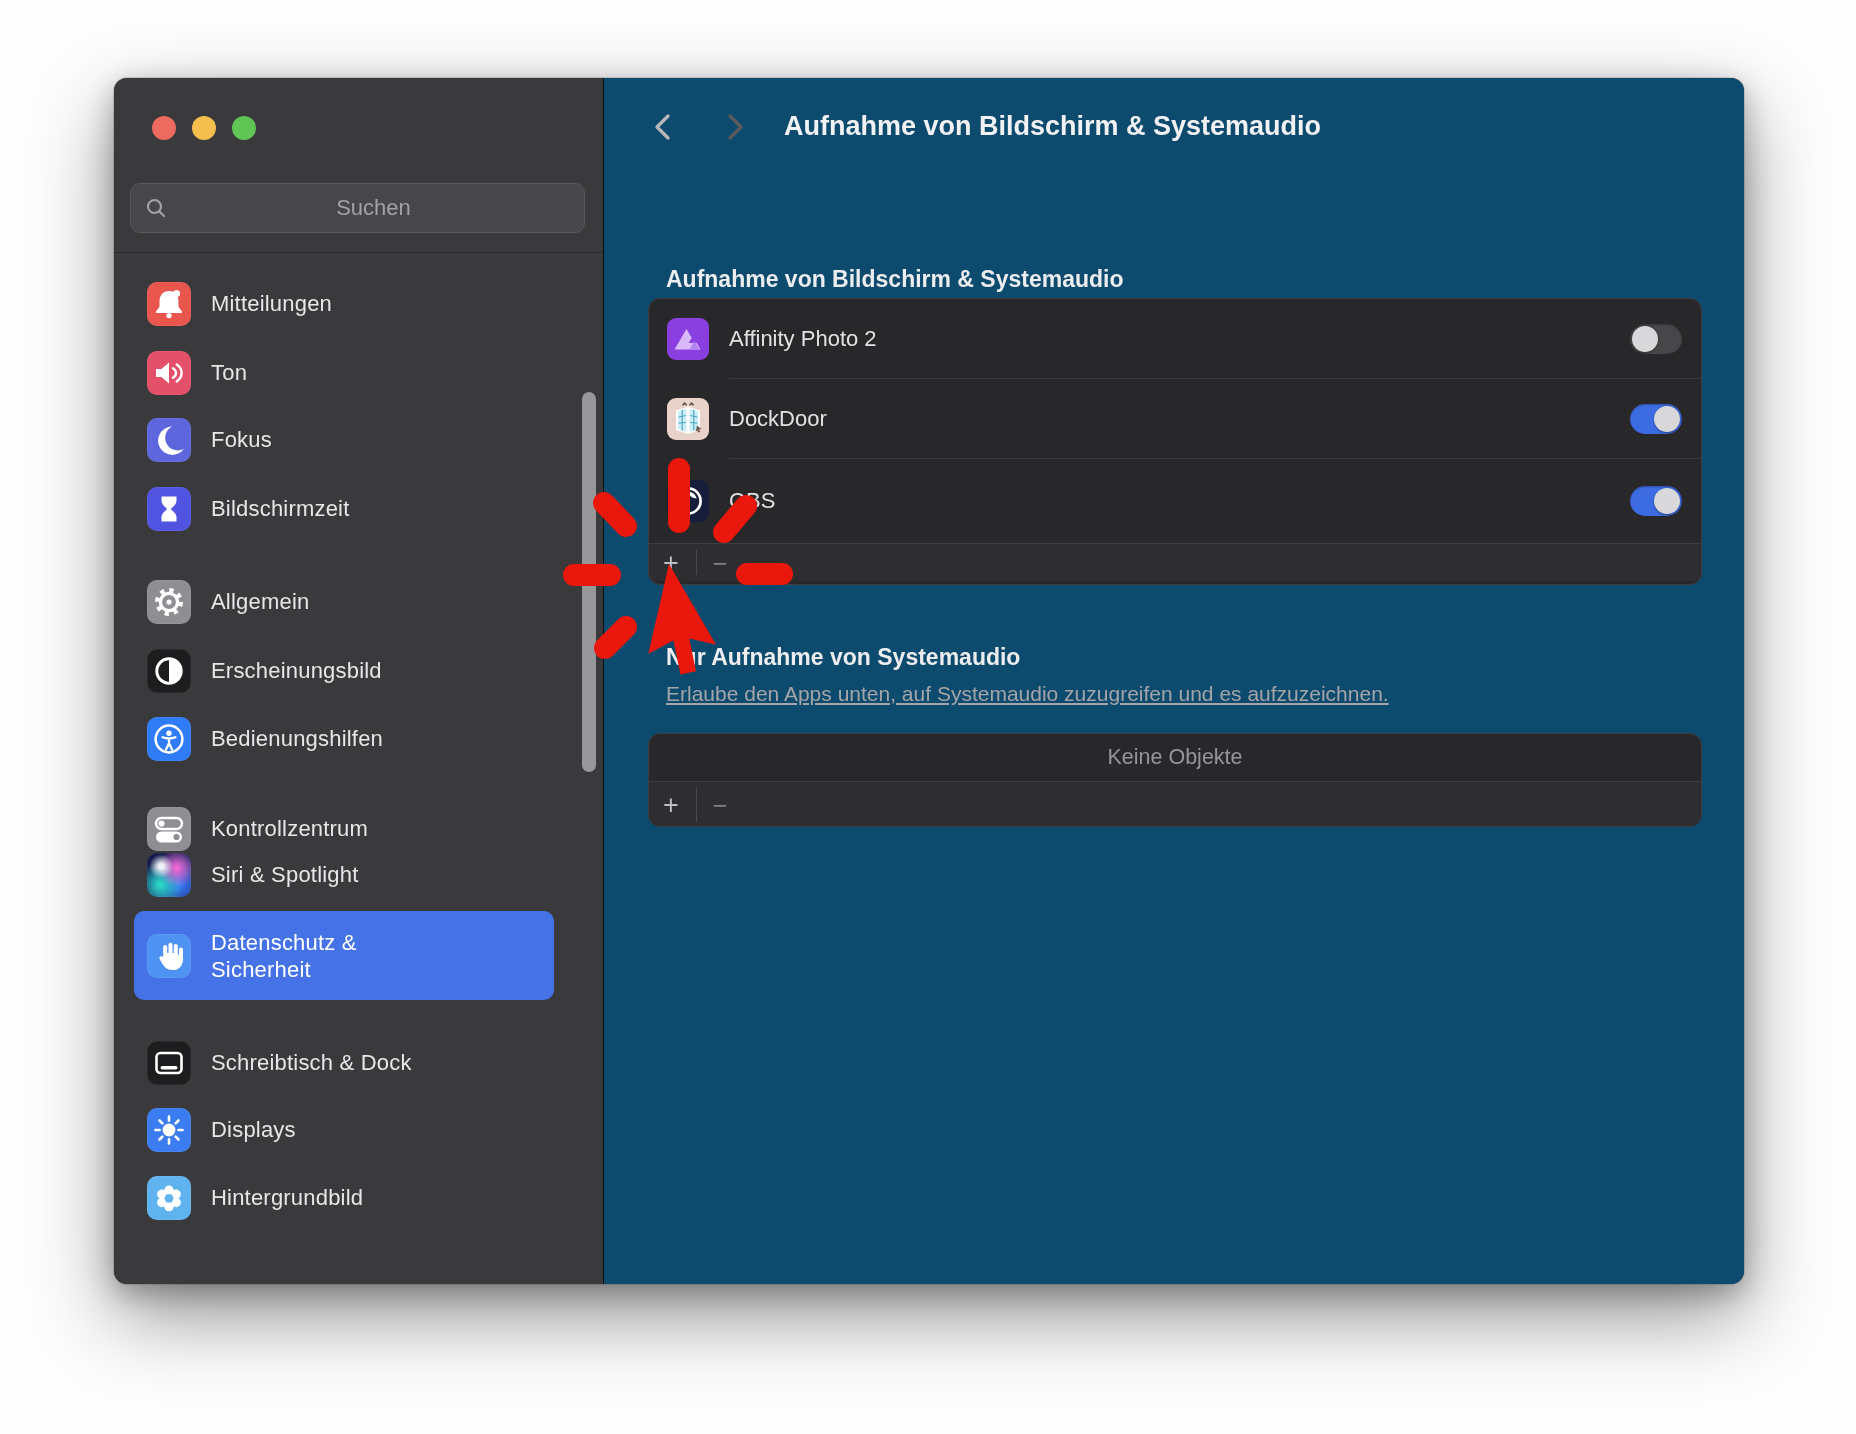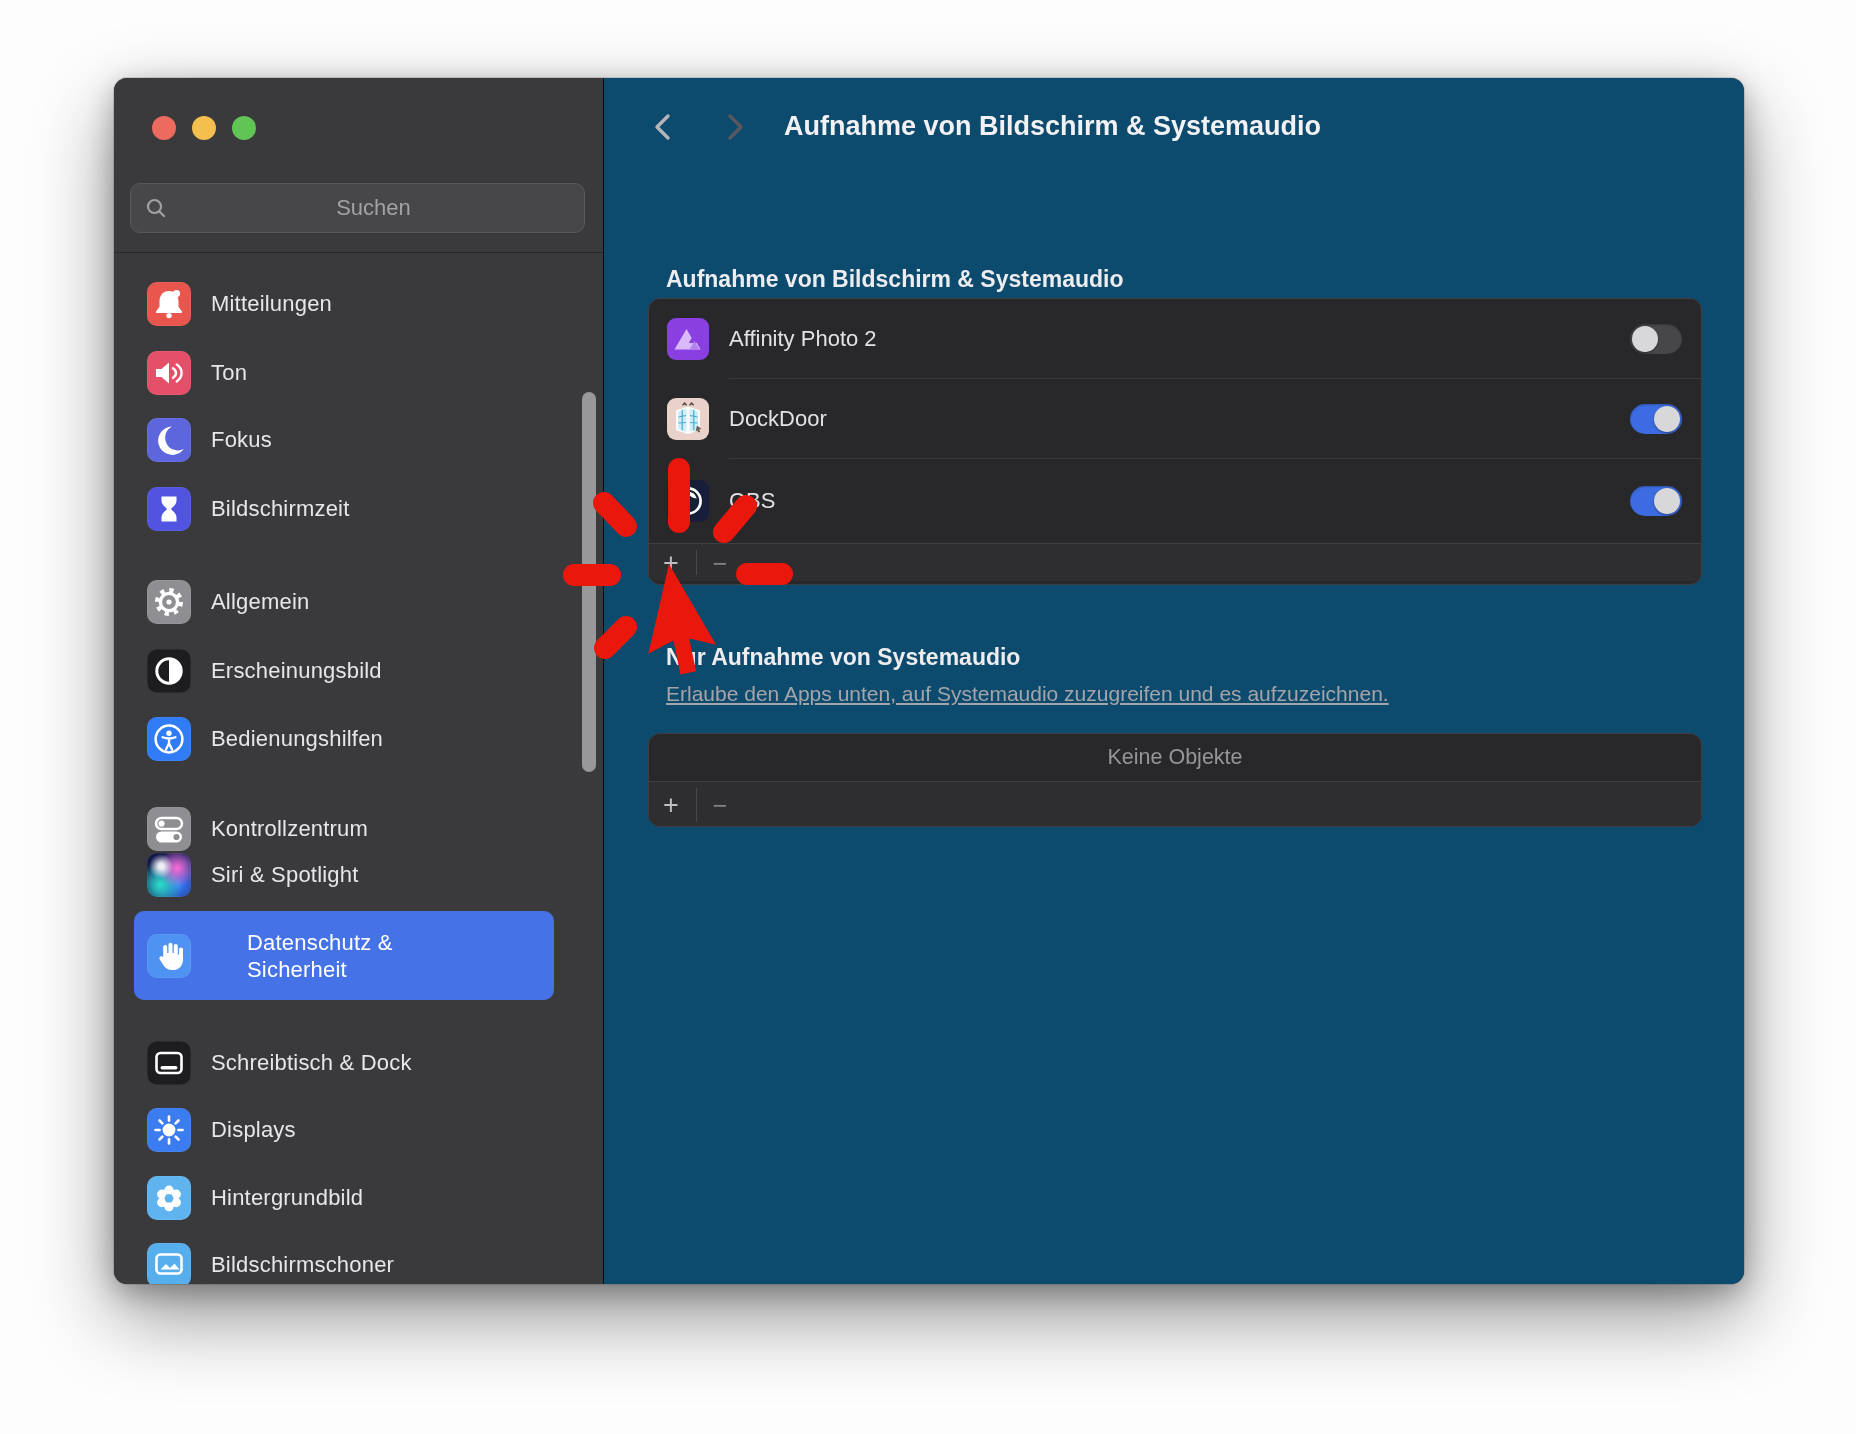--- a/index.html
+++ b/index.html
@@ -24,21 +24,21 @@
     background:#47474a; border:1px solid #59595c; border-radius:10px;
     display:flex; align-items:center; padding:0 14px; gap:10px; }
   .searchbox input { flex:1; background:transparent; border:none; outline:none;
     font-family:inherit; font-size:22px; color:#dddde0;text-align:center; }
   .searchbox input::placeholder { color:#a2a2a6; }
   .sidebar-top-divider { position:absolute; left:0; top:174px; width:100%; height:1px; background:rgba(0,0,0,.28); }
 
   .side-row { position:absolute; left:20px; width:420px; height:68px; border-radius:10px;
     display:flex; align-items:center; cursor:default; }
   .side-row .label { margin-left:20px; font-size:22px; color:#e7e7e9; letter-spacing:.2px; }
-  .side-row.selected { background:#4573e7; height:89px;gap:36px; }
+  .side-row.selected { background:#4573e7; height:89px; }
   .side-row.selected .label { color:#ffffff; width:215px; line-height:27px; }
 
   .app-ico { width:44px; height:44px; min-width:44px; border-radius:10px; margin-left:13px;
     display:flex; align-items:center; justify-content:center; overflow:hidden;
     box-shadow:inset 0 0 0 .5px rgba(255,255,255,.12); }
   .app-ico svg { display:block; }
 
   .siri-orb { background:radial-gradient(circle at 32% 30%, rgba(255,255,255,.9) 0 6%, rgba(255,255,255,0) 28%),
     radial-gradient(circle at 68% 34%, #ff6ad5 0%, rgba(255,106,213,0) 46%),
     radial-gradient(circle at 30% 72%, #2be0c8 0%, rgba(43,224,200,0) 52%),
@@ -248,29 +248,20 @@
                 <circle cx="22" cy="30.6" r="4.7"></circle>
                 <circle cx="14.8" cy="26.5" r="4.7"></circle>
                 <circle cx="14.8" cy="18.3" r="4.7"></circle>
               </g>
               <circle cx="22" cy="22.4" r="4.1" fill="#5fb3ee"></circle>
             </svg>
         </div>
         <div class="label">Hintergrundbild</div>
       </div>
 
-      <div class="side-row" style="top:1153px">
-        <div class="app-ico" style="background: rgb(86, 174, 236);">
-          <svg width="44" height="44" viewBox="0 0 44 44">
-              <rect x="9.5" y="11.5" width="25" height="19" rx="4" fill="none" stroke="#fff" stroke-width="2.6"></rect>
-              <path d="M13.5 26.5l5.5-5.5 4 4 4.5-4.5 5 6z" fill="#fff"></path>
-            </svg>
-        </div>
-        <div class="label">Bildschirmschoner</div>
-      </div>
 
       <div class="scrollbar"></div>
       <div class="side-content-divider"></div>
     </aside>
 
     <main class="content">
       <div class="nav-btn nav-back">
         <svg width="17" height="28" viewBox="0 0 17 28">
             <polyline points="14,3 3,14 14,25" fill="none" stroke="#b6b6ba" stroke-width="3.4" stroke-linecap="round" stroke-linejoin="round"></polyline>
           </svg>

